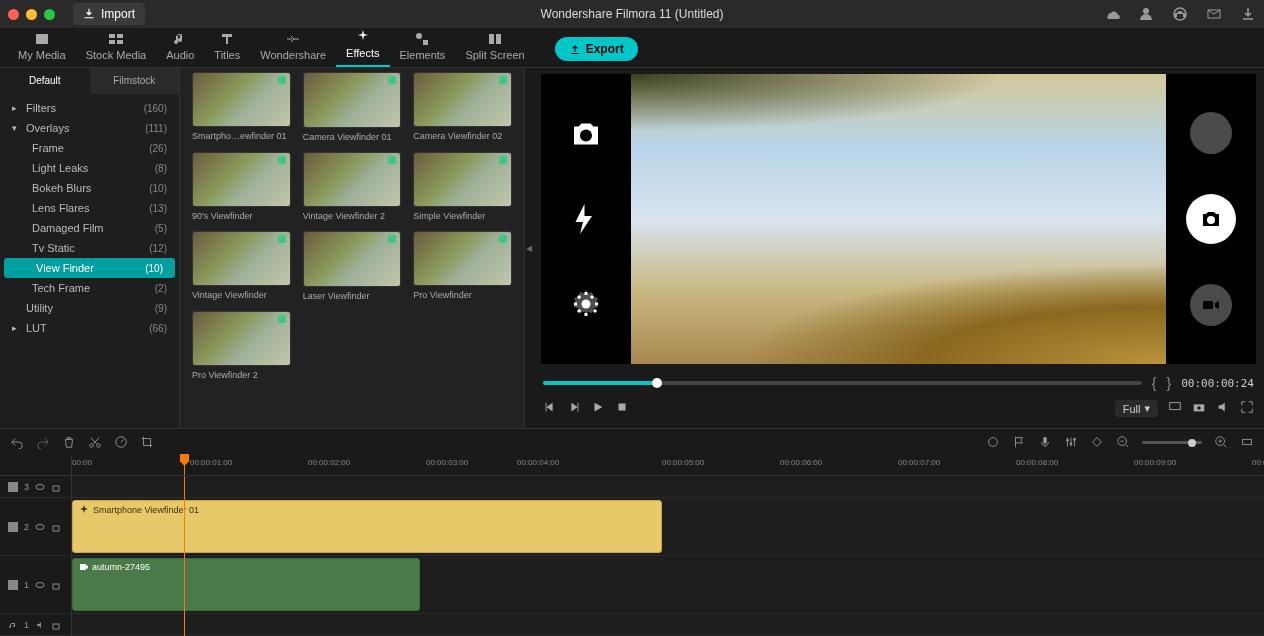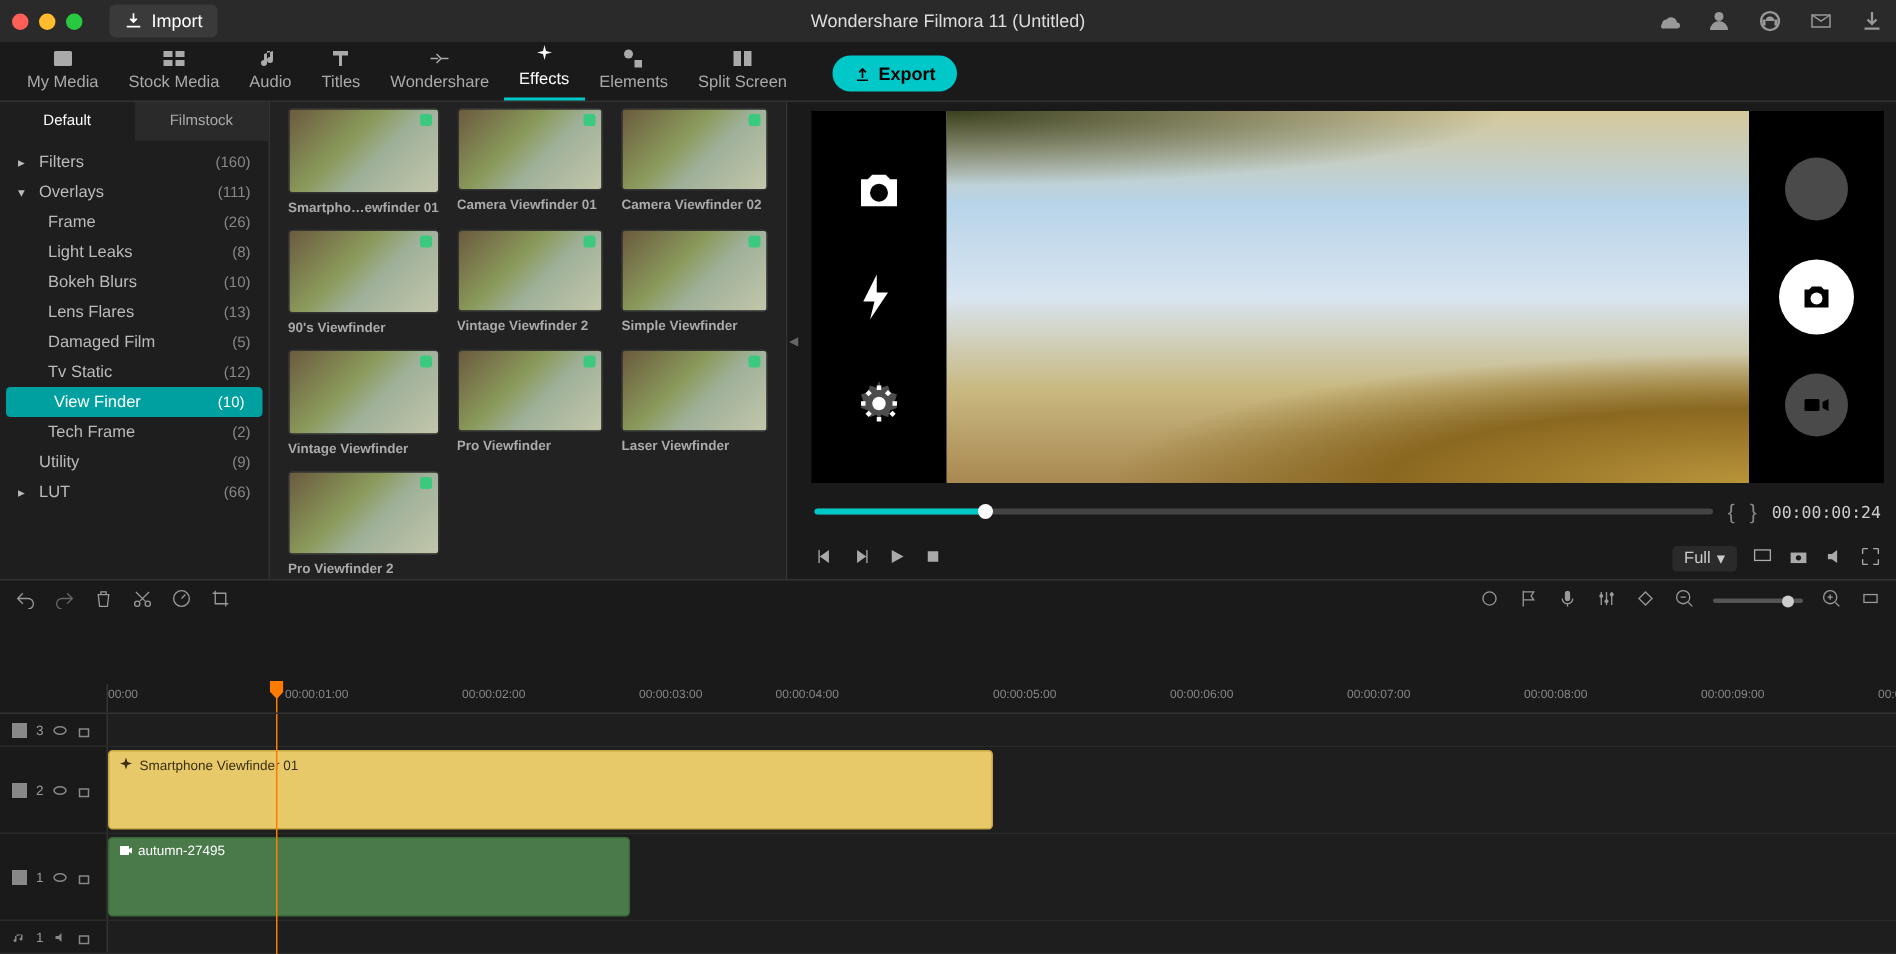--- a/index.html
+++ b/index.html
@@ -43,21 +43,21 @@
 .cat.active .cnt { color: #fff; }
 .cat.group { font-weight: 500; }
 
 
 .gallery-pane { width: 345px; background: #222; display: flex; flex-direction: column; border-right: 1px solid #333; }
 .search-row { display: flex; align-items: center; padding: 8px 12px; gap: 8px; }
 .search-row input { flex: 1; background: transparent; border: none; color: #ccc; font-size: 11px; outline: none; }
 .search-icon { width: 14px; height: 14px; fill: #888; }
 .grid-icon { width: 14px; height: 14px; fill: #888; margin-left: auto; }
 .gallery-grid { flex: 1; overflow-y: auto; display: grid; grid-template-columns: repeat(3, 1fr); gap: 10px 12px; padding: 4px 12px 12px; align-content: start; }
-.g-item { display: flex; flex-direction: column; gap: 4px; font-weight: bold; }
+.g-item { display: flex; flex-direction: column; gap: 4px; }
 .thumb { width: 100%; aspect-ratio: 16/9; background: linear-gradient(135deg, #6b5a3e 0%, #8a9a5b 40%, #9fb099 60%, #c2c7aa 100%); border-radius: 3px; position: relative; border: 1px solid #333; }
 .thumb::after { content: ''; position: absolute; top: 3px; right: 4px; width: 8px; height: 8px; background: #3bc97f; border-radius: 2px; }
 .g-label { font-size: 9px; color: #aaa; white-space: nowrap; overflow: hidden; text-overflow: ellipsis; }
 
 
 .collapse-handle { width: 8px; background: #1a1a1a; display: flex; align-items: center; justify-content: center; color: #666; font-size: 8px; }
 
 
 .preview-pane { flex: 1; background: #1a1a1a; display: flex; flex-direction: column; }
 .preview-box { flex: 1; margin: 6px 8px 2px; background: #000; display: flex; position: relative; overflow: hidden; }
@@ -72,35 +72,35 @@
 .circle-btn.big { width: 50px; height: 50px; background: #fff; }
 .circle-btn svg { width: 24px; height: 24px; fill: #000; }
 
 .preview-controls { height: 34px; display: flex; align-items: center; padding: 0 10px; gap: 10px; }
 .prog { flex: 1; height: 4px; background: #444; border-radius: 2px; position: relative; }
 .prog-fill { position: absolute; left: 0; top: 0; height: 100%; width: 19%; background: #00c8c8; border-radius: 2px; }
 .prog-dot { position: absolute; left: 19%; top: 50%; transform: translate(-50%, -50%); width: 10px; height: 10px; background: #fff; border-radius: 50%; }
 .brace { color: #888; font-size: 14px; }
 .timecode { color: #ccc; font-size: 11px; font-family: monospace; }
 
-.preview-bottom { height: 28px; display: flex; align-items: center; padding: 0 10px; gap: 10px; }
+.preview-bottom { height: 28px; display: flex; align-items: flex-start; padding: 0 10px; gap: 10px; }
 .pb-btn svg { width: 14px; height: 14px; fill: #aaa; }
 .pb-btn { cursor: pointer; }
 .preview-bottom .spacer { flex: 1; }
 .res-sel { display: flex; align-items: center; gap: 4px; color: #ccc; font-size: 11px; padding: 2px 8px; background: #2a2a2a; border-radius: 3px; }
 
 
 .tl-toolbar { height: 28px; background: #1a1a1a; display: flex; align-items: center; padding: 0 10px; gap: 12px; border-top: 1px solid #333; }
 .tl-toolbar svg { width: 14px; height: 14px; fill: #999; }
 .tl-toolbar .spacer { flex: 1; }
 .zoom-slider { width: 60px; height: 3px; background: #555; border-radius: 2px; position: relative; }
 .zoom-slider::after { content: ''; position: absolute; right: 10px; top: 50%; transform: translate(50%, -50%); width: 8px; height: 8px; background: #ccc; border-radius: 50%; }
 
 
-.timeline { flex-shrink: 0; background: #1a1a1a; display: flex; flex-direction: column; margin-top: 42px; }
+.timeline { flex-shrink: 0; background: #1a1a1a; display: flex; flex-direction: column; }
 .ruler { height: 20px; display: flex; position: relative; border-bottom: 1px solid #333; }
 .track-head-spacer { width: 72px; border-right: 1px solid #333; }
 .ruler-ticks { flex: 1; position: relative; font-size: 8px; color: #888; }
 .tick { position: absolute; top: 2px; }
 .playhead { position: absolute; top: 0; bottom: 0; width: 1px; background: #ff7a00; z-index: 10; }
 .playhead::before { content: ''; position: absolute; top: -2px; left: -4px; width: 9px; height: 12px; background: #ff7a00; clip-path: polygon(0 0, 100% 0, 100% 60%, 50% 100%, 0 60%); }
 
 .tracks { position: relative; }
 .track { display: flex; height: 22px; border-bottom: 1px solid #2a2a2a; }
 .track.tall { height: 58px; }
@@ -306,25 +306,25 @@
       <div class="g-item">
           <div class="thumb"></div>
           <div class="g-label">Simple Viewfinder</div>
         </div>
       <div class="g-item">
           <div class="thumb"></div>
           <div class="g-label">Vintage Viewfinder</div>
         </div>
       <div class="g-item">
           <div class="thumb"></div>
+          <div class="g-label">Laser Viewfinder</div>
+        </div>
+      <div class="g-item">
+          <div class="thumb"></div>
           <div class="g-label">Pro Viewfinder</div>
-        </div>
-      <div class="g-item">
-          <div class="thumb"></div>
-          <div class="g-label">Laser Viewfinder</div>
         </div>
       <div class="g-item">
           <div class="thumb"></div>
           <div class="g-label">Pro Viewfinder 2</div>
         </div>
     </div>
   </div>
 
   <div class="collapse-handle">◀</div>
 

